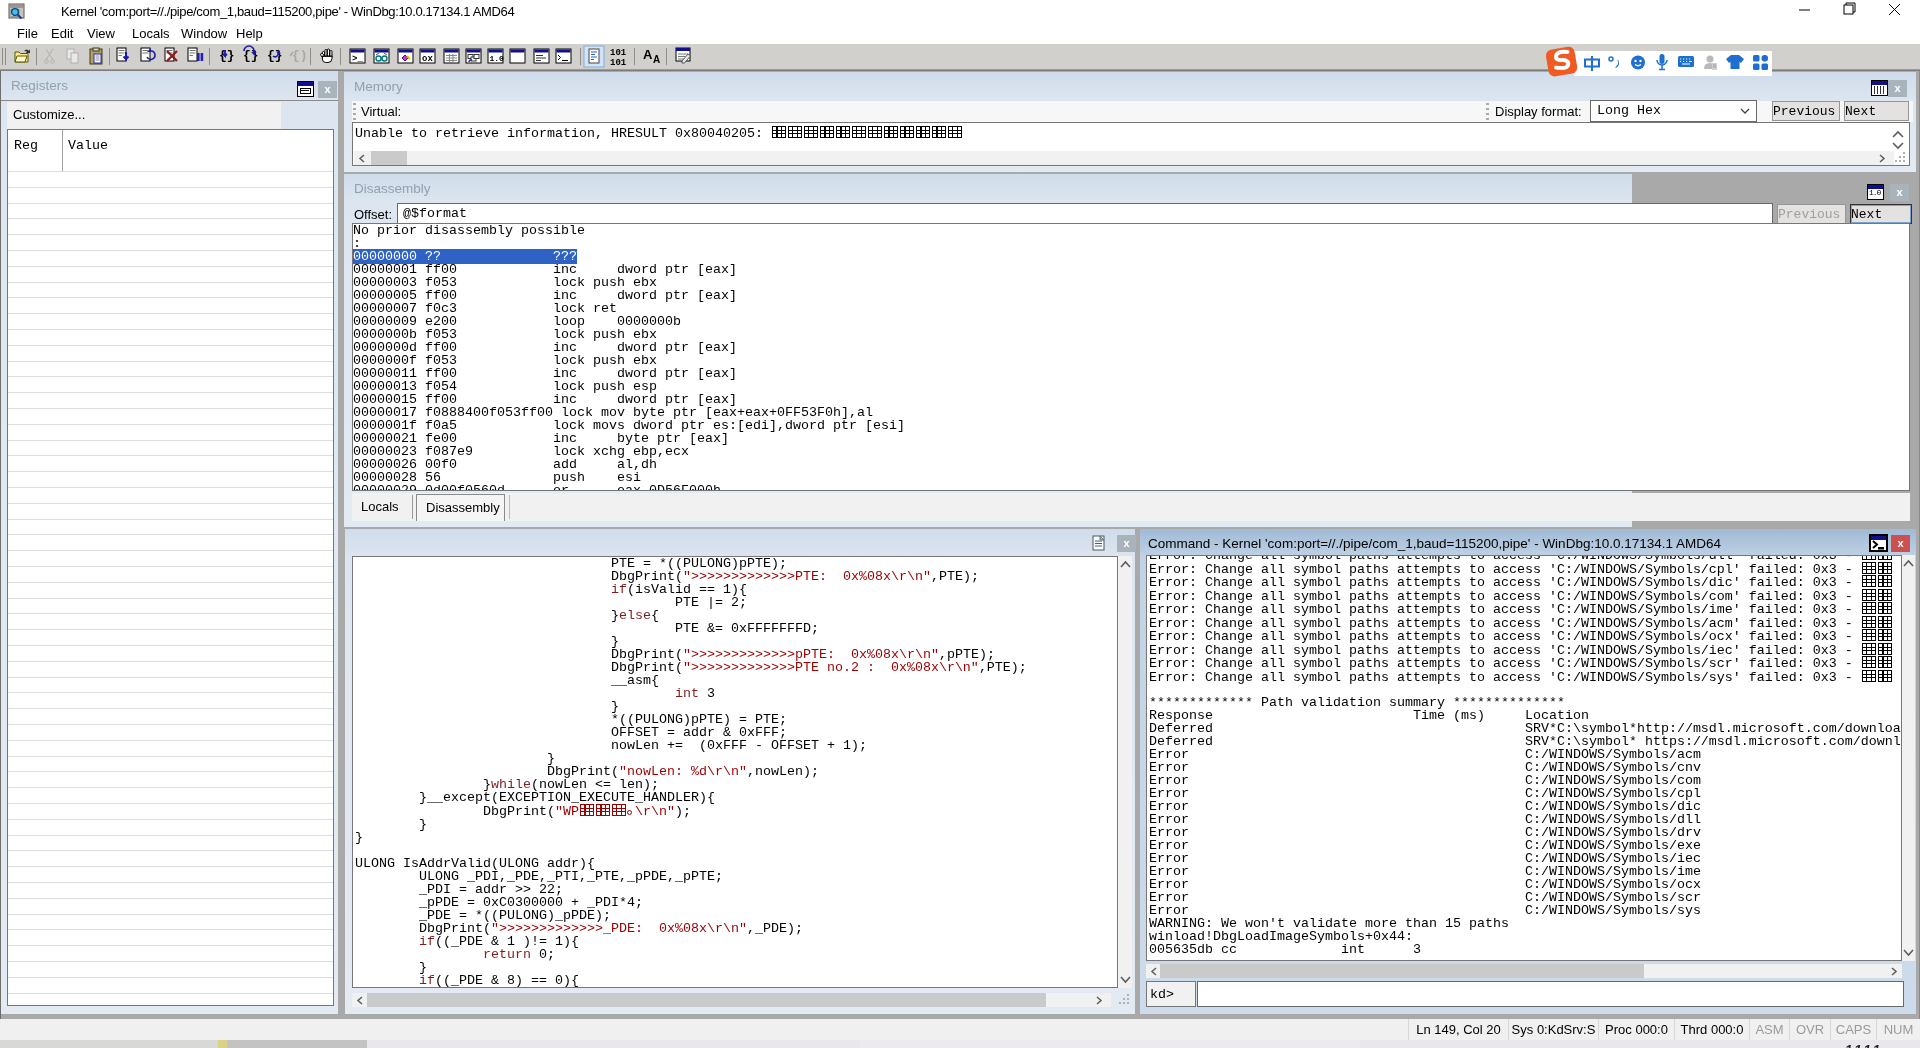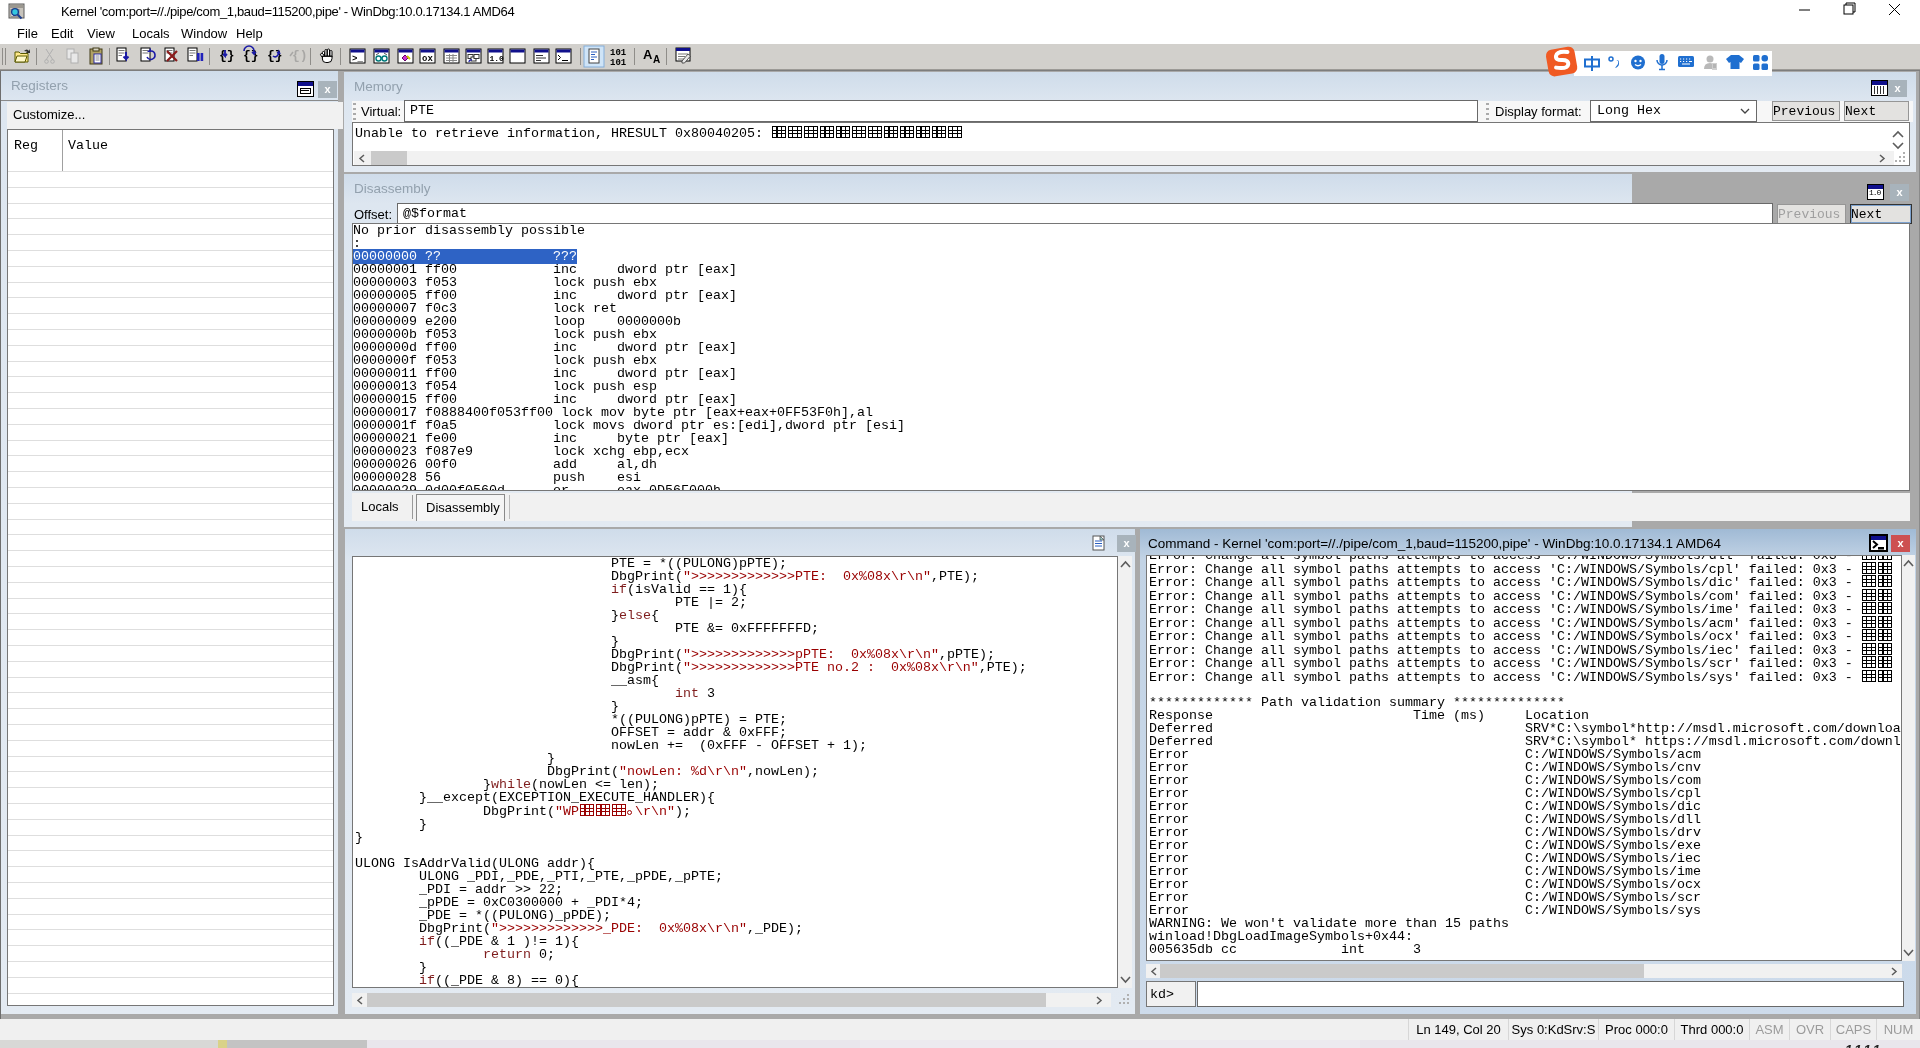--- a/index.html
+++ b/index.html
@@ -270,21 +270,21 @@
 
 <div class="panel" id="p-reg" style="left:1px;top:1px;width:337px;height:943px">
   <div class="ptitle">Registers</div>
   <div class="winbtn" style="left:296px;top:10px">
         <div class="tb"></div>
     <div class="abs" style="left:2px;top:6px;width:11px;height:6px;border:1px solid #000;background:#fff"></div>
     <div class="abs" style="left:3px;top:8px;width:8px;height:1px;background:#000"></div>
   </div>
   <div class="xbtn" style="left:317px;top:10px">x</div>
   <div class="abs" style="left:0px;top:29px;width:337px;height:1px;background:#8a8a8a"></div>
-  <div class="abs" style="left:6px;top:31px;width:336px;height:27px;background:#f1f1f1">
+  <div class="abs" style="left:6px;top:31px;width:274px;height:27px;background:#f1f1f1">
     <div class="abs" style="left:6px;top:5px;font-size:13px">Customize...</div>
   </div>
   <div class="pcontent" style="left:6px;top:58px;width:327px;height:877px">
     <div class="abs mono" style="left:6px;top:9px">Reg</div>
     <div class="abs mono" style="left:60px;top:9px">Value</div>
     <div class="abs" style="left:54px;top:0;width:1px;height:41px;background:#a0a0a0"></div>
     <div class="abs" style="left:54px;top:41px;width:1px;height:836px;background:#ededed"></div>
     <div class="abs" style="left:0;top:41px;right:0;bottom:0;background:repeating-linear-gradient(#dedede 0 1px,#fff 1px 15.8px)"></div>
   </div>
 </div>
@@ -292,21 +292,20 @@
 <div class="panel" id="p-mem" style="left:344px;top:2px;width:1572px;height:100px">
   <div class="ptitle">Memory</div>
   <div class="winbtn" style="left:1527px;top:8px">
         <div class="tb"></div>
     <div class="abs" style="left:2px;top:5px;width:11px;height:8px;background:repeating-linear-gradient(90deg,#333 0 1px,#fff 1px 3px),repeating-linear-gradient(#666 0 1px,#fff 1px 2.6px)"></div>
   </div>
   <div class="xbtn" style="left:1544px;top:8px">x</div>
   <div class="abs" style="left:8px;top:29px;width:1561px;height:21px;background:#f7f7f7"></div>
   <div class="abs" style="left:9px;top:31px;width:3px;height:18px;background:repeating-linear-gradient(#aaa 0 2px,#f7f7f7 2px 5px)"></div>
   <div class="lbl" style="left:17px;top:32px">Virtual:</div>
-  <div class="inbox mono" style="left:60px;top:28px;width:1074px;height:22px;padding:3px 0 0 5px">PTE</div>
   <div class="abs" style="left:1142px;top:31px;width:3px;height:18px;background:repeating-linear-gradient(#aaa 0 2px,transparent 2px 5px)"></div>
   <div class="lbl" style="left:1151px;top:32px">Display format:</div>
   <div class="inbox mono" style="left:1246px;top:28px;width:167px;height:22px;padding:3px 0 0 6px">Long Hex<svg class="abs" style="right:6px;top:7px" width="10" height="7">
           <path d="M1 1 l4 4 l4 -4" stroke="#444" fill="none" stroke-width="1.3"></path>
         </svg></div>
   <div class="btn" style="left:1428px;top:29px;width:68px;height:20px;line-height:19px">Previous</div>
   <div class="btn" style="left:1500px;top:29px;width:65px;height:20px;line-height:19px">Next</div>
   <div class="pcontent" style="left:8px;top:50px;width:1558px;height:44px">
     <div class="abs mono" style="left:2px;top:3px">Unable to retrieve information, HRESULT 0x80040205: <span class="cjk"></span><span class="cjk"></span><span class="cjk"></span><span class="cjk"></span><span class="cjk"></span><span class="cjk"></span><span class="cjk"></span><span class="cjk"></span><span class="cjk"></span><span class="cjk"></span><span class="cjk"></span><span class="cjk"></span></div>
     <svg class="abs" style="right:4px;top:5px" width="14" height="24">

